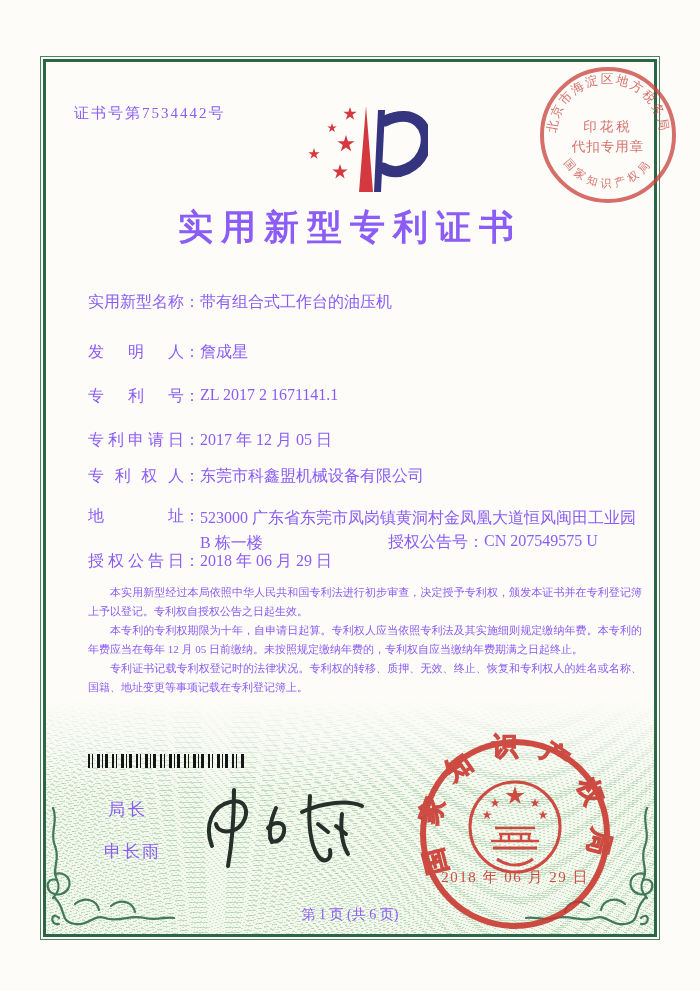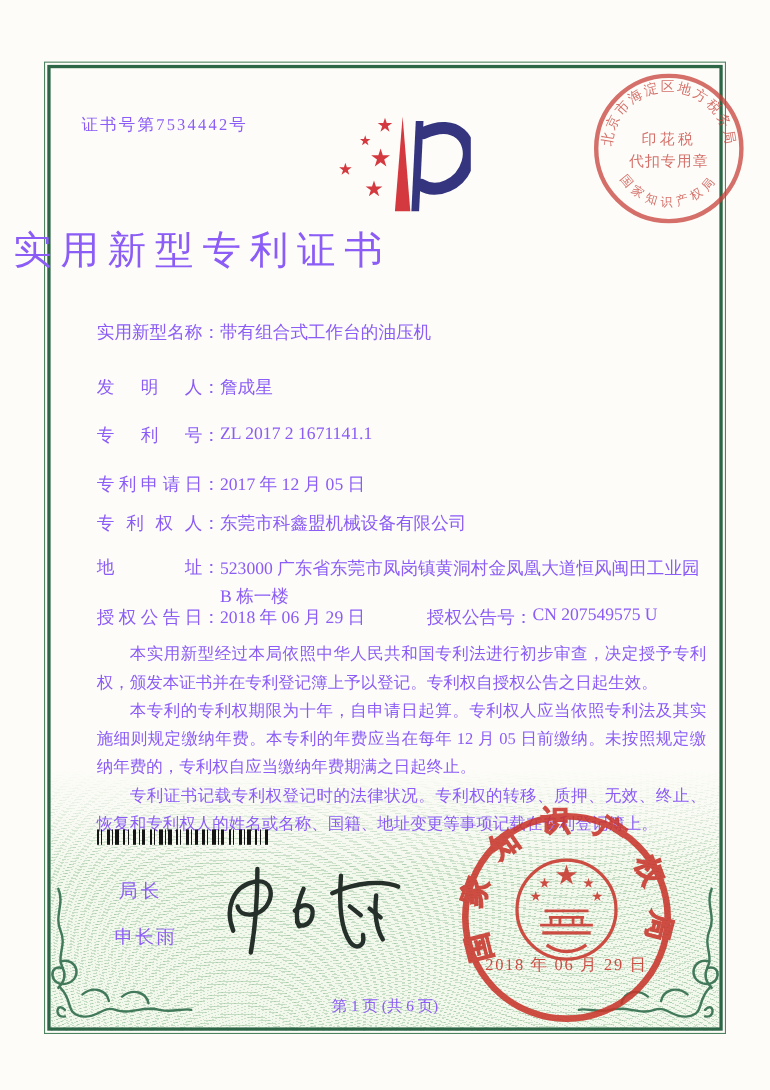--- a/index.html
+++ b/index.html
@@ -19,30 +19,30 @@
     position:absolute;left:46px;top:700px;width:608px;height:237px;z-index:1;
     background-color:#f3f8ed;
     background-image:
       repeating-radial-gradient(420px 150px at 28% 135%, rgba(118,174,124,.38) 0 1px, rgba(118,174,124,0) 1px 7px),
       repeating-radial-gradient(460px 160px at 78% 145%, rgba(118,174,124,.30) 0 1px, rgba(118,174,124,0) 1px 6px);
   }
   .guilloche:before{content:"";position:absolute;inset:0;
     background:linear-gradient(180deg,#fdfcf8 0%, rgba(253,252,248,0) 38%);}
   
   .cert-no{position:absolute;left:74px;top:104px;font-size:15px;letter-spacing:2px;z-index:4;}
-  .title{position:absolute;left:12px;right:0;top:204px;text-align:left;
-    font-size:35px;font-weight:normal;letter-spacing:8px;z-index:4;}
+  .title{position:absolute;left:0;right:0;top:204px;text-align:center;
+    font-size:35px;font-weight:bold;letter-spacing:8px;z-index:4;}
   .field{position:absolute;left:88px;font-size:16px;z-index:4;white-space:nowrap;}
   .field .lab{display:inline-block;width:96px;text-align:justify;text-align-last:justify;vertical-align:top;}
   .field .colon{vertical-align:top;}
   .field .val{vertical-align:top;}
   .field.addr .val{display:inline-block;width:438px;white-space:normal;line-height:1.55;}
   .field.grant-no{left:388px;}
   .paras{position:absolute;left:88px;top:583px;width:554px;z-index:4;}
-  .paras p{margin:0;font-size:15px;line-height:1.72;text-indent:2em;text-align:justify;}
+  .paras p{margin:0;font-size:11px;line-height:1.72;text-indent:2em;text-align:justify;}
   .barcode{
     position:absolute;left:88px;top:754px;width:156px;height:14px;z-index:4;
     background:repeating-linear-gradient(90deg,
       #151515 0 2px, transparent 2px 4px,
       #151515 4px 5px, transparent 5px 9px,
       #151515 9px 12px, transparent 12px 14px,
       #151515 14px 15px, transparent 15px 17px,
       #151515 17px 20px, transparent 20px 24px);
   }
   .director-title{position:absolute;left:108px;top:798px;font-size:17px;letter-spacing:3px;z-index:4;
@@ -140,21 +140,21 @@
   </div>
   <div class="field" style="top:466px">
     <span class="lab">专利权人</span><span class="colon">：</span><span class="val">东莞市科鑫盟机械设备有限公司</span>
   </div>
   <div class="field addr" style="top:506px">
     <span class="lab">地址</span><span class="colon">：</span><span class="val">523000 广东省东莞市凤岗镇黄洞村金凤凰大道恒风闽田工业园 B 栋一楼</span>
   </div>
   <div class="field" style="top:551px">
     <span class="lab">授权公告日</span><span class="colon">：</span><span class="val">2018 年 06 月 29 日</span>
   </div>
-  <div class="field grant-no" style="top:551px">
+  <div class="field grant-no" style="top:532px">
     <span>授权公告号</span><span class="colon">：</span><span class="val">CN 207549575 U</span>
   </div>
 
   <div class="paras">
     <p>本实用新型经过本局依照中华人民共和国专利法进行初步审查，决定授予专利权，颁发本证书并在专利登记簿上予以登记。专利权自授权公告之日起生效。</p>
     <p>本专利的专利权期限为十年，自申请日起算。专利权人应当依照专利法及其实施细则规定缴纳年费。本专利的年费应当在每年 12 月 05 日前缴纳。未按照规定缴纳年费的，专利权自应当缴纳年费期满之日起终止。</p>
     <p>专利证书记载专利权登记时的法律状况。专利权的转移、质押、无效、终止、恢复和专利权人的姓名或名称、国籍、地址变更等事项记载在专利登记簿上。</p>
   </div>
 
   <div class="barcode"></div>

